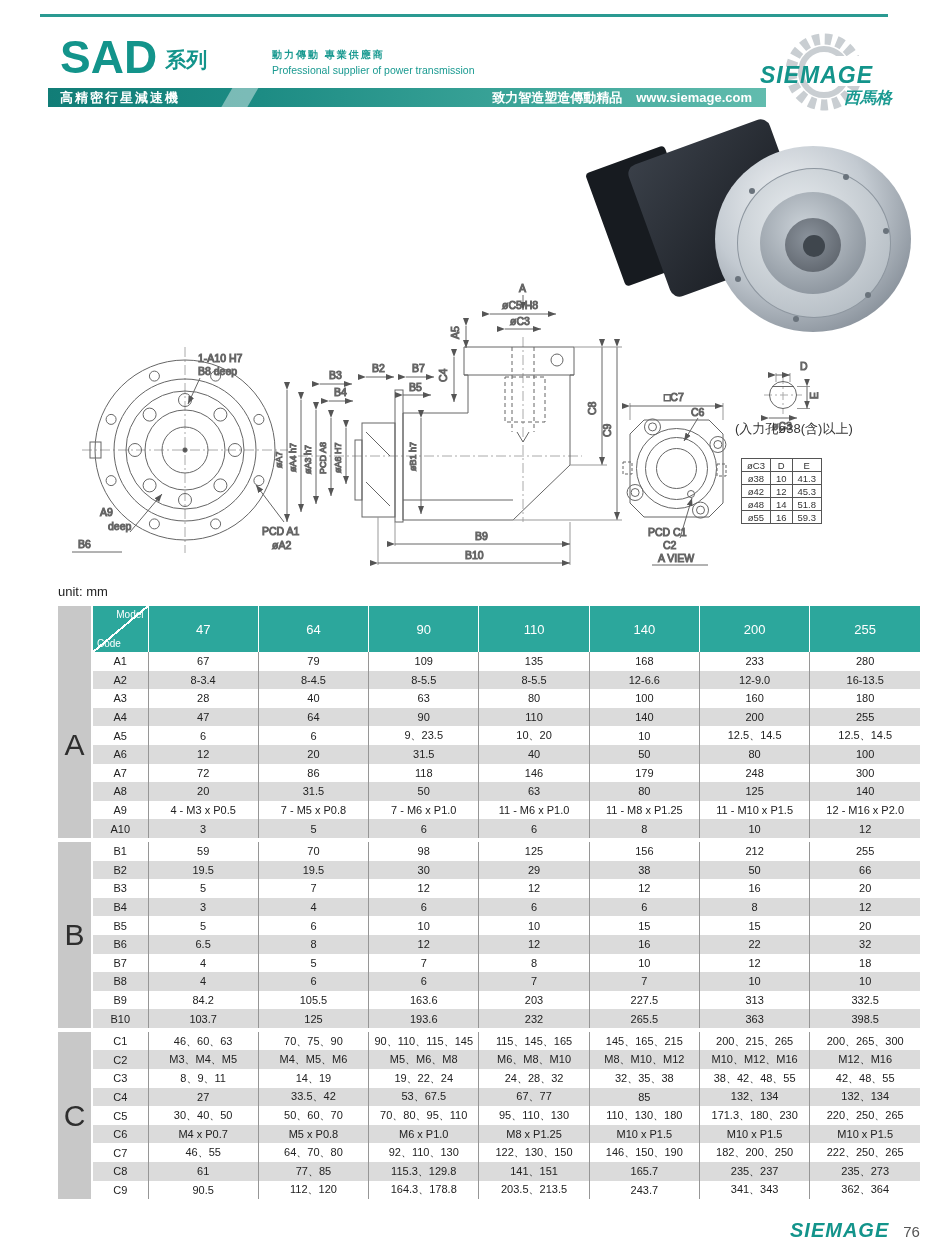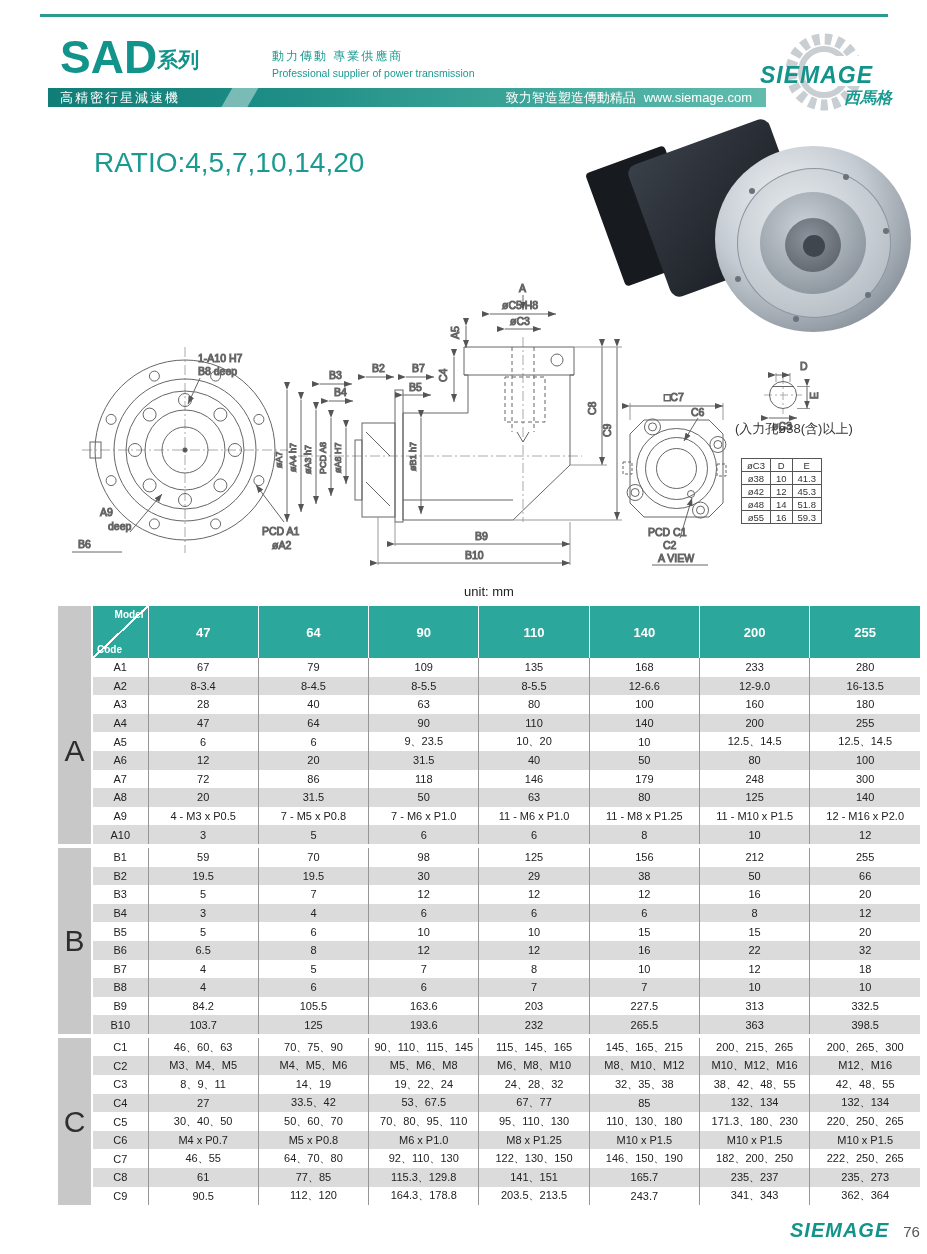--- a/index.html
+++ b/index.html
@@ -3,31 +3,31 @@
 <meta charset="utf-8">
 <style>
   html,body{margin:0;padding:0}
   body{width:927px;height:1254px;position:relative;background:#fff;
        font-family:"Liberation Sans","DejaVu Sans",sans-serif;overflow:hidden;color:#222}
   .abs{position:absolute}
 
   
   .top-rule{left:40px;top:14px;width:848px;height:3px;background:#2a9a92}
   .sad-title{left:60px;top:34px;color:#13948b;font-weight:bold;font-size:46px;line-height:1}
-  .sad-title .suffix{font-size:21px;vertical-align:6px}
+  .sad-title .suffix{font-size:21px;margin-left:8px;vertical-align:6px}
   .tagline{left:272px;top:48px;color:#1a9a91}
-  .tagline .zh{font-size:12px;font-weight:normal;letter-spacing:2px}
+  .tagline .zh{font-size:10px;font-weight:bold;letter-spacing:2px}
   .tagline .en{font-size:10.5px;margin-top:2px}
   .banner{left:48px;top:88px;width:718px;height:19px;display:flex;align-items:center;
           background:linear-gradient(90deg,#117d77 0%,#1d8c84 30%,#3fa79b 70%,#62bcae 100%);
-          color:#fff;font-size:13px;font-weight:normal;overflow:hidden}
+          color:#fff;font-size:13px;font-weight:bold;overflow:hidden}
   .banner::after{content:"";position:absolute;left:178px;top:-2px;width:26px;height:26px;
           background:rgba(255,255,255,.42);transform:skewX(-30deg)}
   .banner .bl{padding-left:12px;letter-spacing:2px}
-  .banner .br{margin-left:auto;display:flex;gap:8px;padding-right:14px;align-items:center}
+  .banner .br{margin-left:auto;display:flex;gap:14px;padding-right:14px;align-items:center}
   .logo{left:758px;top:26px;width:164px;height:92px}
   .logo svg{position:absolute;left:18px;top:0}
   .logo .wordmark{position:absolute;left:2px;top:36px;font-size:23px;font-weight:bold;
         font-style:italic;color:#13948b;letter-spacing:1px}
   .logo .zh{position:absolute;left:86px;top:62px;font-size:16px;font-style:italic;
         font-weight:bold;color:#1a9a91}
 
   
   .model-info{left:94px;top:145px;color:#1a9a91;font-size:28px;line-height:1.32}
 
@@ -52,25 +52,25 @@
   .drawing{left:50px;top:282px}
   .drawing text{fill:#222;font-size:10.5px;font-family:"Liberation Sans","DejaVu Sans",sans-serif}
   .drawing text.sm{font-size:9px}
   .bore-note{left:735px;top:420px;font-size:13px;color:#333}
   .bore-tbl{left:741px;top:458px}
   .bore-tbl table{border-collapse:collapse;font-size:9.5px}
   .bore-tbl th,.bore-tbl td{border:1px solid #555;padding:0 5px;height:12px;
       text-align:center;font-weight:normal;color:#333}
 
   
-  .unit-label{left:58px;top:584px;width:862px;text-align:center;font-size:13px;color:#222}
+  .unit-label{left:58px;top:584px;width:862px;text-align:left;font-size:13px;color:#222}
   .spec-wrap{left:58px;top:606px}
   #spec-table{border-collapse:collapse;table-layout:fixed;width:862px;font-size:11px}
   #spec-table th,#spec-table td{padding:0;text-align:center;vertical-align:middle;overflow:hidden;white-space:nowrap}
-  #spec-table thead th{height:52px;background:#2ca79c;color:#fff;font-weight:bold;
+  #spec-table thead th{height:46px;background:#2ca79c;color:#fff;font-weight:normal;
       font-size:13px;border-left:1px solid #fff}
   #spec-table th.gcol-head{background:#c8c8c8;border-left:none;border-right:2px solid #fff}
   #spec-table th.corner{border-left:2px solid #fff;position:relative;
       background-color:#2ca79c;
       background-image:linear-gradient(to bottom right,rgba(0,0,0,0) calc(50% - 1px),
         #fff calc(50% - 1px),#fff calc(50% + 1px),rgba(0,0,0,0) calc(50% + 1px))}
   #spec-table .corner .m{position:absolute;top:3px;right:4px;font-size:10px}
   #spec-table .corner .c{position:absolute;bottom:3px;left:4px;font-size:10px}
   #spec-table tbody td{height:18.6px}
   #spec-table tbody td.gcell{background:#c8c8c8;font-size:30px;color:#2e2e2e;border-right:2px solid #fff}
@@ -110,21 +110,20 @@
   <svg width="96" height="92" viewBox="0 0 96 92">
     <circle cx="48" cy="46" r="33" fill="none" stroke="#c9ced2" stroke-width="11" stroke-dasharray="7 5"></circle>
     <circle cx="48" cy="46" r="23" fill="none" stroke="#c9ced2" stroke-width="6"></circle>
     <rect x="60" y="30" width="36" height="30" fill="#fff"></rect>
   </svg>
   <span class="wordmark">SIEMAGE</span>
   <span class="zh">西馬格</span>
 </div>
 
 <div class="abs model-info">
-  <div>RATIO:4,5,7,10,14,20</div>
 </div>
 
 <div class="abs photo">
   <div class="ph-plate"></div>
   <div class="ph-housing"></div>
   <div class="ph-c1"></div>
   <div class="ph-c2"></div>
   <div class="ph-c3"></div>
   <div class="ph-hub"></div>
   <div class="ph-core"></div>

